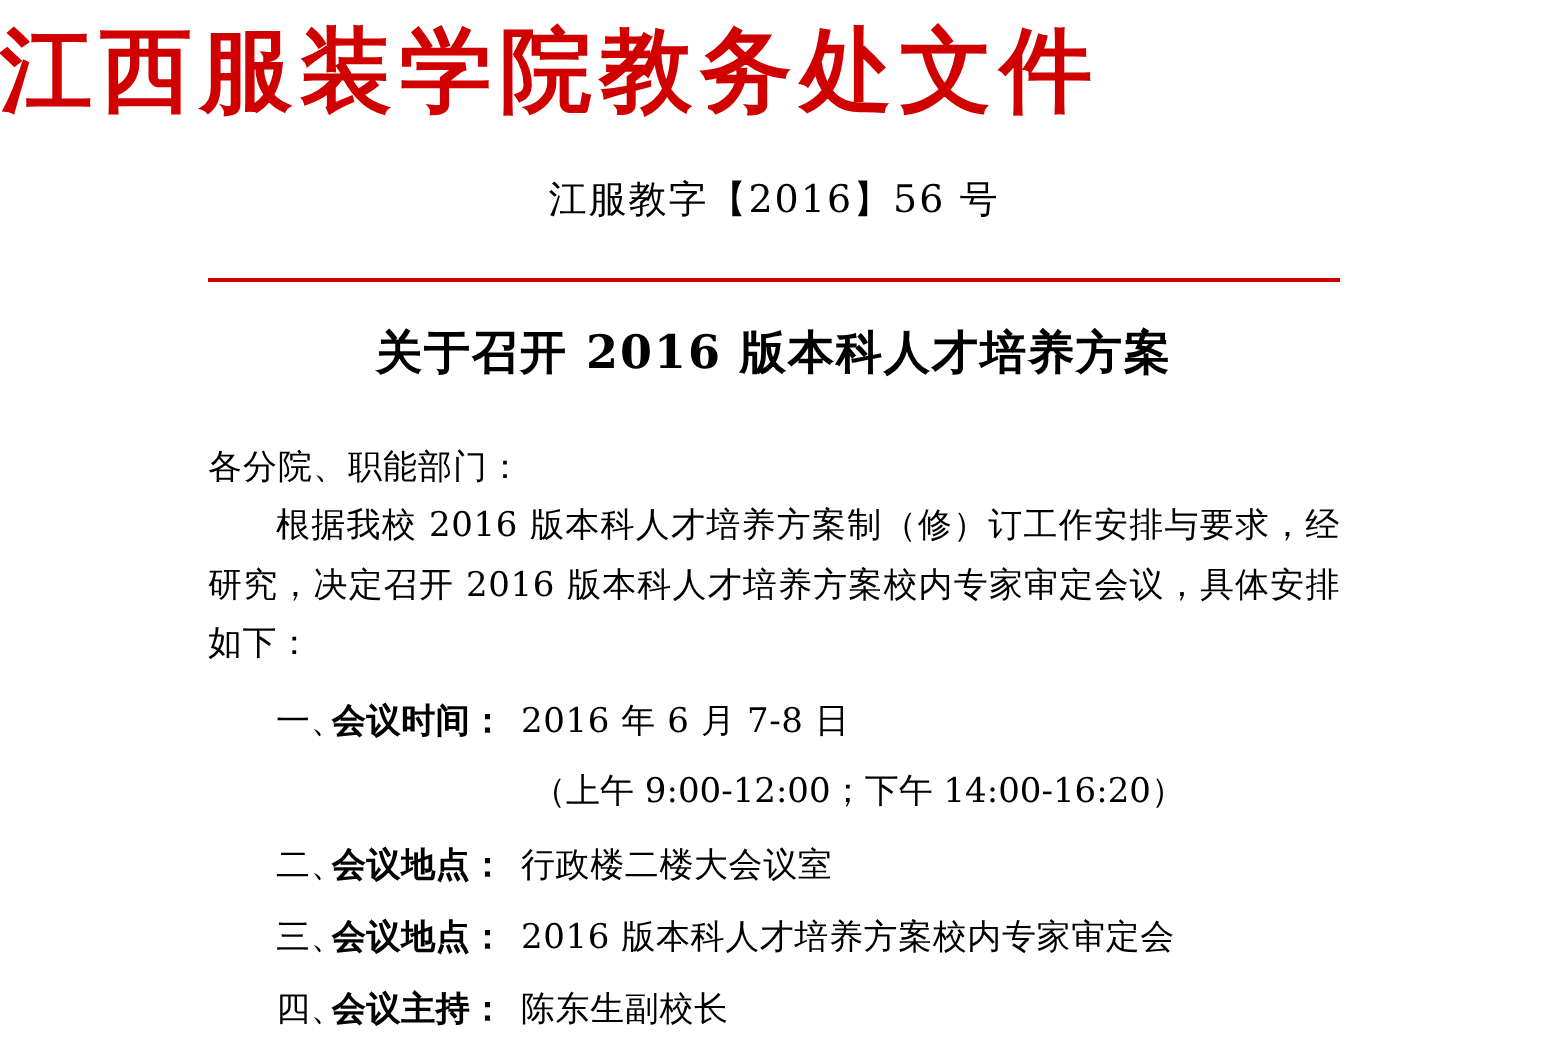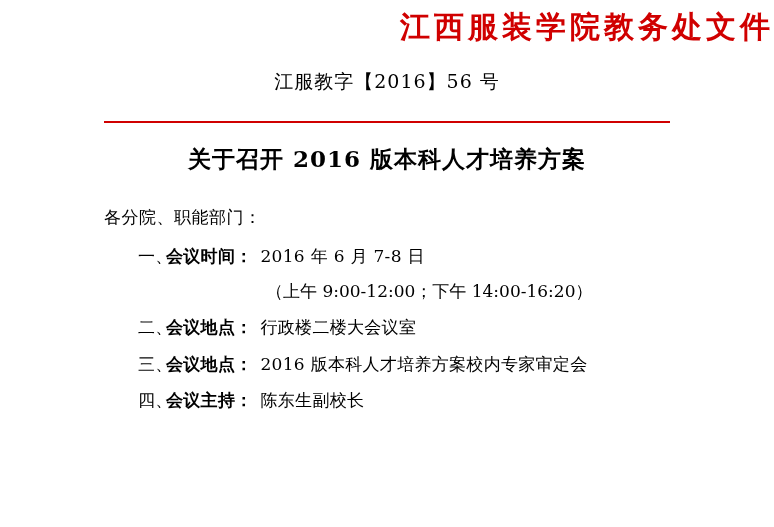--- a/index.html
+++ b/index.html
@@ -15,25 +15,25 @@
     color: #000000;
   }
   .page {
     position: relative;
     width: 774px;
     height: 527px;
     background: #ffffff;
     box-sizing: border-box;
   }
   .doc-header {
-    text-align: right;
+    text-align: left;
     color: #d00000;
     font-family: "DejaVu Serif", "Liberation Serif", serif;
     font-weight: 700;
-    font-size: 30px;
+    font-size: 46px;
     letter-spacing: 4px;
     line-height: 1.1;
     padding-top: 10px;
     white-space: nowrap;
   }
   .doc-number {
     text-align: center;
     font-size: 19px;
     letter-spacing: 1px;
     margin-top: 26px;
@@ -107,20 +107,21 @@
   <div class="doc-number">江服教字【2016】56 号</div>
 
   <div class="red-rule"></div>
 
   <div class="doc-title">
     <div>关于召开 2016 版本科人才培养方案</div>
   </div>
 
   <div class="body-block">
     <div class="salutation">各分院、职能部门：</div>
+    <div class="para">根据我校 2016 版本科人才培养方案制（修）订工作安排与要求，经研究，决定召开 2016 版本科人才培养方案校内专家审定会议，具体安排如下：</div>
 
     <div class="item-list">
 
       <div class="item-row">
         <span class="item-num">一、</span>
         <span class="item-label">会议时间：</span>
         <span class="item-value">2016 年 6 月 7-8 日</span>
       </div>
       <div class="item-sub">（上午 9:00-12:00；下午 14:00-16:20）</div>
 

